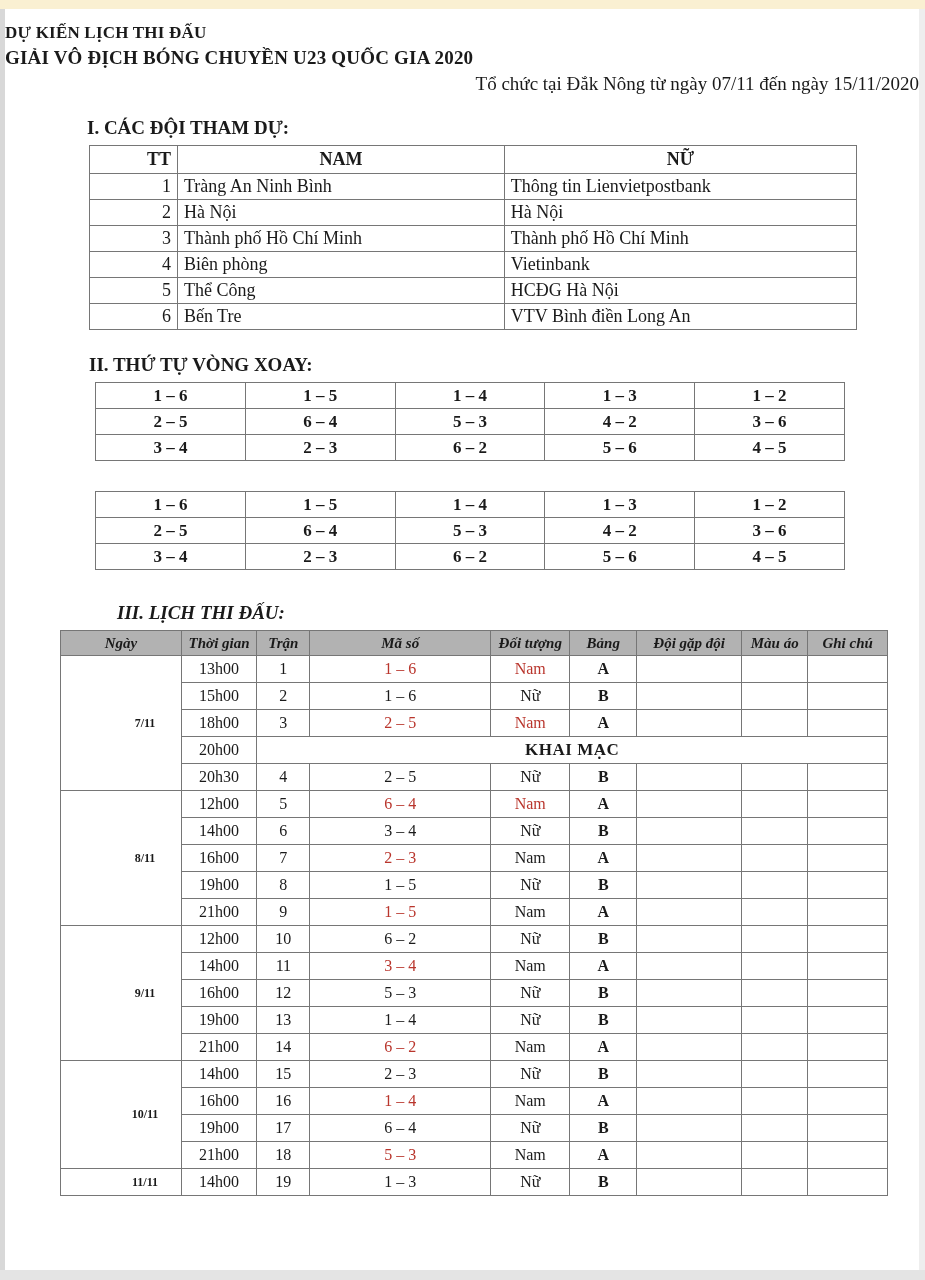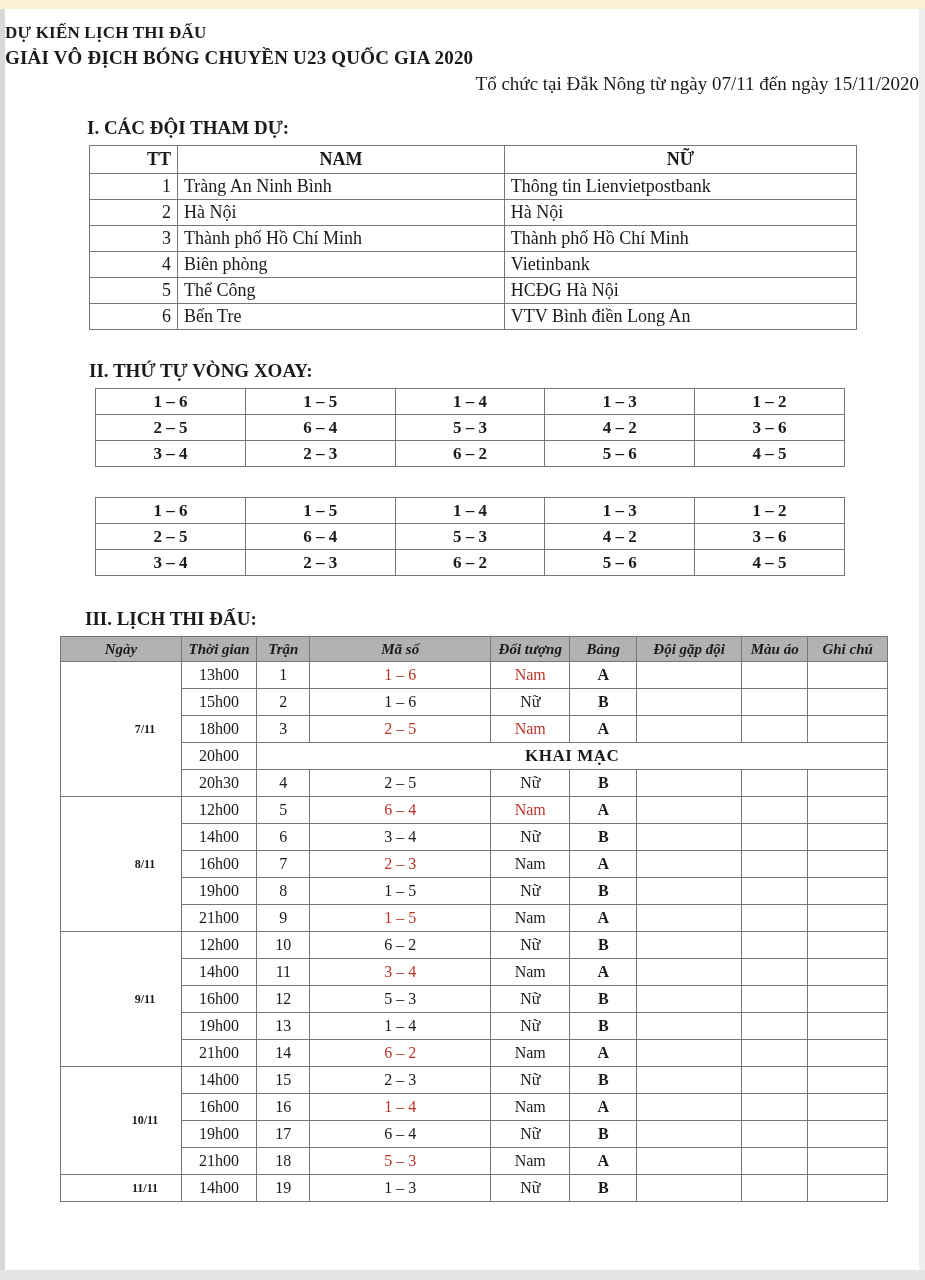--- a/index.html
+++ b/index.html
@@ -62,22 +62,22 @@
     font-size: 19px;
     font-weight: normal;
     margin-top: 4px;
   }
 
   .section-head {
     font-size: 19px;
     font-weight: bold;
     margin: 22px 0 6px 82px;
   }
-  #sec2-head { margin-top: 30px; margin-left: 84px; }
-  #sec3-head { margin-top: 32px; margin-left: 80px; }
+  #sec2-head { margin-top: 24px; margin-left: 84px; }
+  #sec3-head { margin-top: 32px; margin-left: 112px; font-style: italic; }
 
   
   table {
     border-collapse: collapse;
   }
   td, th {
     border: 1px solid #767676;
     padding: 0;
   }
 

